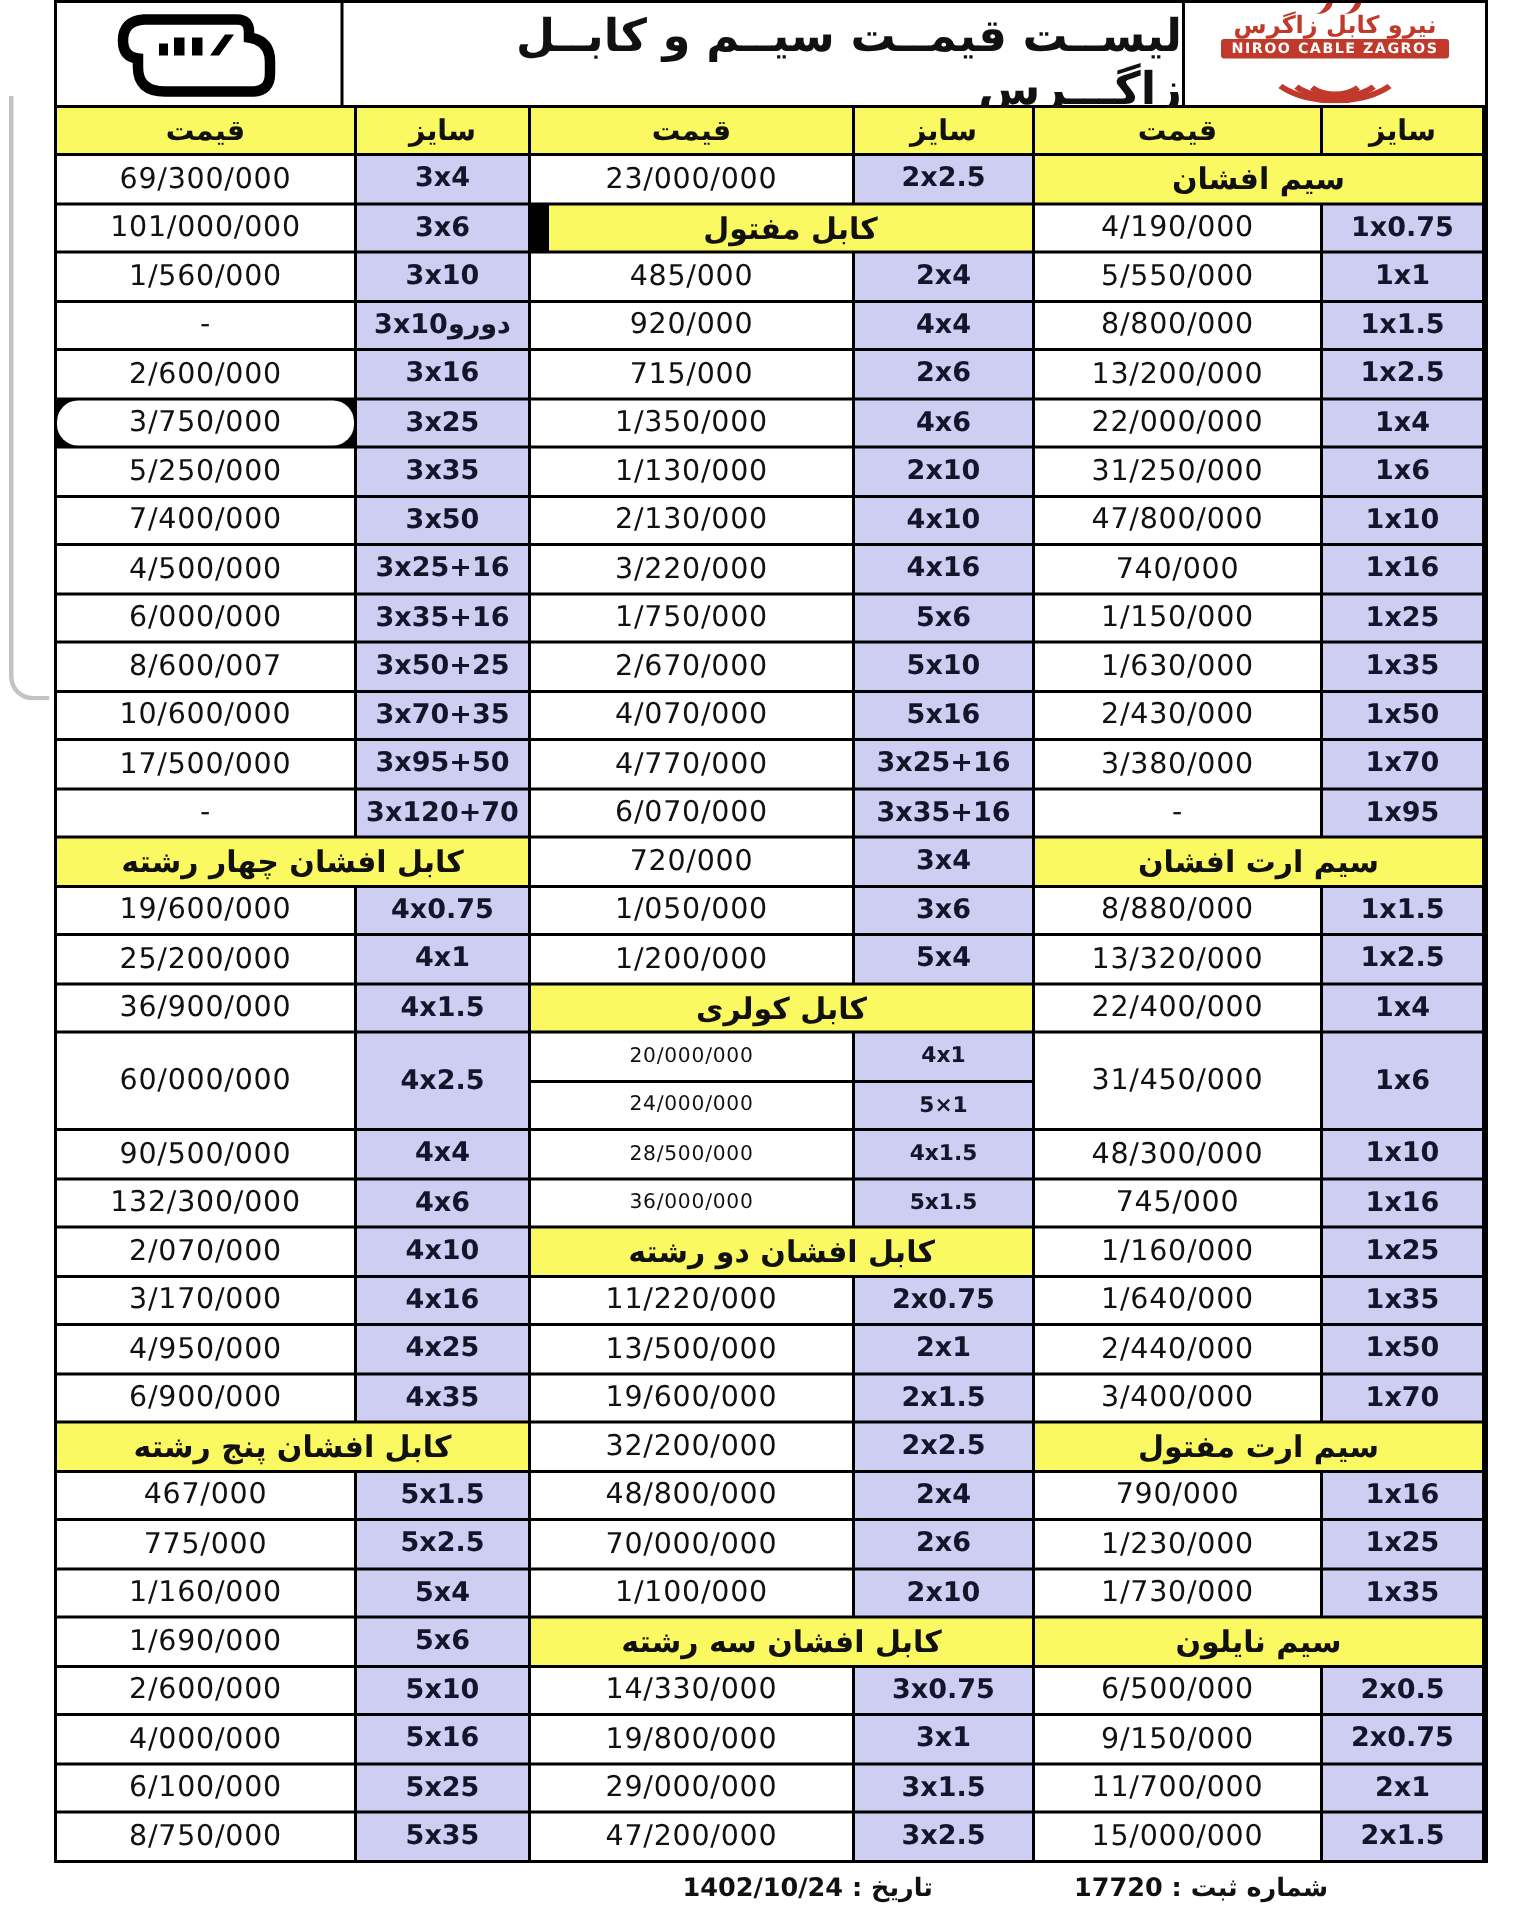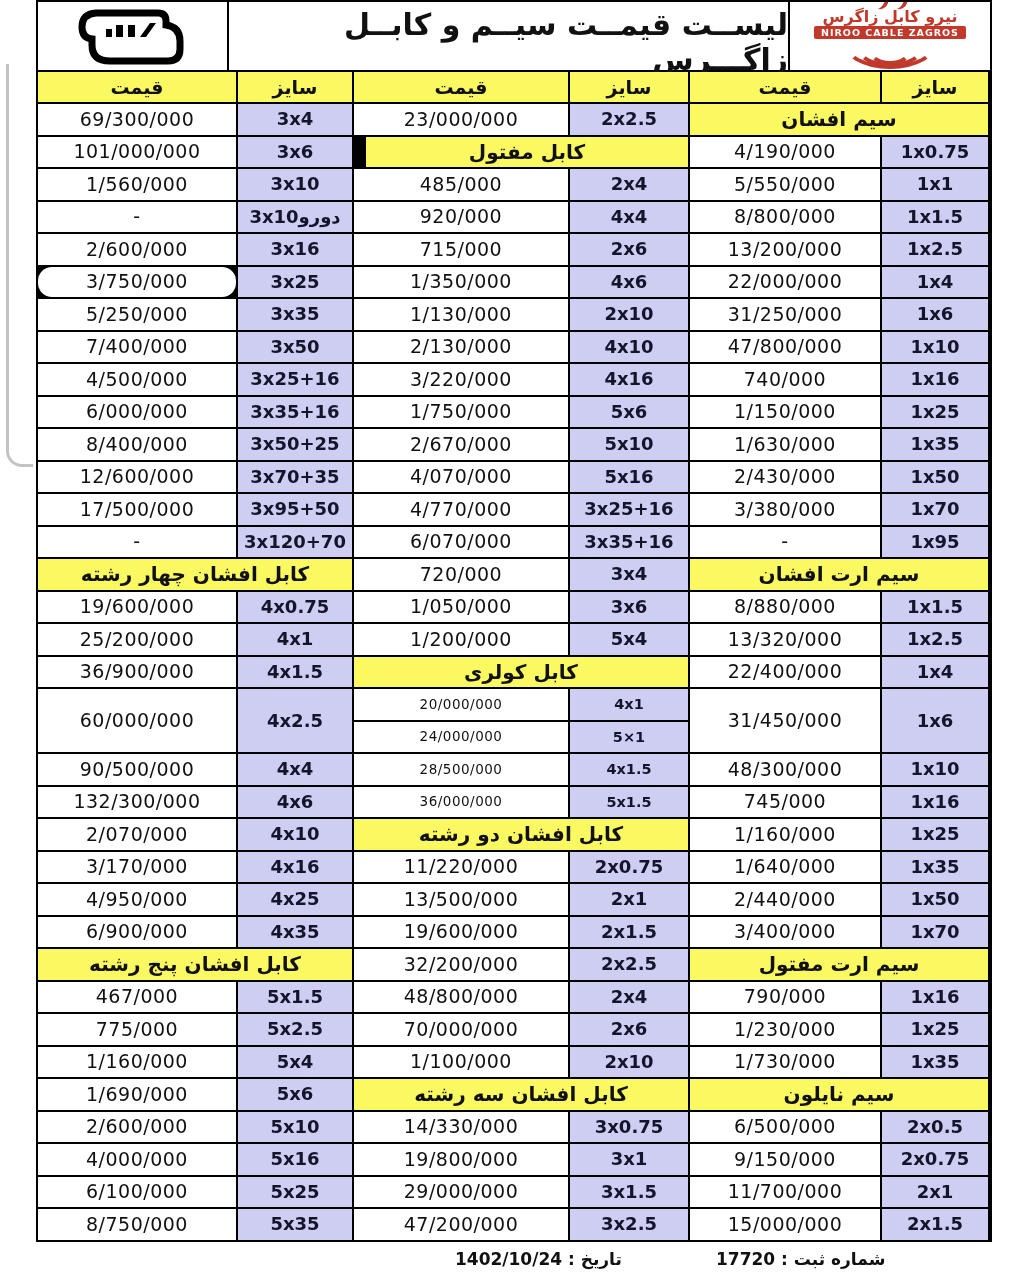--- a/index.html
+++ b/index.html
@@ -143,27 +143,27 @@
       <div class="cell price" style="grid-area: 10 / 3 / span 1 / span 1;">3/220/000</div>
       <div class="cell size" style="grid-area: 10 / 4 / span 1 / span 1;">4x16</div>
       <div class="cell price" style="grid-area: 10 / 5 / span 1 / span 1;">740/000</div>
       <div class="cell size" style="grid-area: 10 / 6 / span 1 / span 1;">1x16</div>
       <div class="cell price" style="grid-area: 11 / 1 / span 1 / span 1;">6/000/000</div>
       <div class="cell size" style="grid-area: 11 / 2 / span 1 / span 1;">3x35+16</div>
       <div class="cell price" style="grid-area: 11 / 3 / span 1 / span 1;">1/750/000</div>
       <div class="cell size" style="grid-area: 11 / 4 / span 1 / span 1;">5x6</div>
       <div class="cell price" style="grid-area: 11 / 5 / span 1 / span 1;">1/150/000</div>
       <div class="cell size" style="grid-area: 11 / 6 / span 1 / span 1;">1x25</div>
-      <div class="cell price" style="grid-area: 12 / 1 / span 1 / span 1;">8/400/000</div>
+      <div class="cell price" style="grid-area: 12 / 1 / span 1 / span 1;">8/600/007</div>
       <div class="cell size" style="grid-area: 12 / 2 / span 1 / span 1;">3x50+25</div>
       <div class="cell price" style="grid-area: 12 / 3 / span 1 / span 1;">2/670/000</div>
       <div class="cell size" style="grid-area: 12 / 4 / span 1 / span 1;">5x10</div>
       <div class="cell price" style="grid-area: 12 / 5 / span 1 / span 1;">1/630/000</div>
       <div class="cell size" style="grid-area: 12 / 6 / span 1 / span 1;">1x35</div>
-      <div class="cell price" style="grid-area: 13 / 1 / span 1 / span 1;">12/600/000</div>
+      <div class="cell price" style="grid-area: 13 / 1 / span 1 / span 1;">10/600/000</div>
       <div class="cell size" style="grid-area: 13 / 2 / span 1 / span 1;">3x70+35</div>
       <div class="cell price" style="grid-area: 13 / 3 / span 1 / span 1;">4/070/000</div>
       <div class="cell size" style="grid-area: 13 / 4 / span 1 / span 1;">5x16</div>
       <div class="cell price" style="grid-area: 13 / 5 / span 1 / span 1;">2/430/000</div>
       <div class="cell size" style="grid-area: 13 / 6 / span 1 / span 1;">1x50</div>
       <div class="cell price" style="grid-area: 14 / 1 / span 1 / span 1;">17/500/000</div>
       <div class="cell size" style="grid-area: 14 / 2 / span 1 / span 1;">3x95+50</div>
       <div class="cell price" style="grid-area: 14 / 3 / span 1 / span 1;">4/770/000</div>
       <div class="cell size" style="grid-area: 14 / 4 / span 1 / span 1;">3x25+16</div>
       <div class="cell price" style="grid-area: 14 / 5 / span 1 / span 1;">3/380/000</div>

